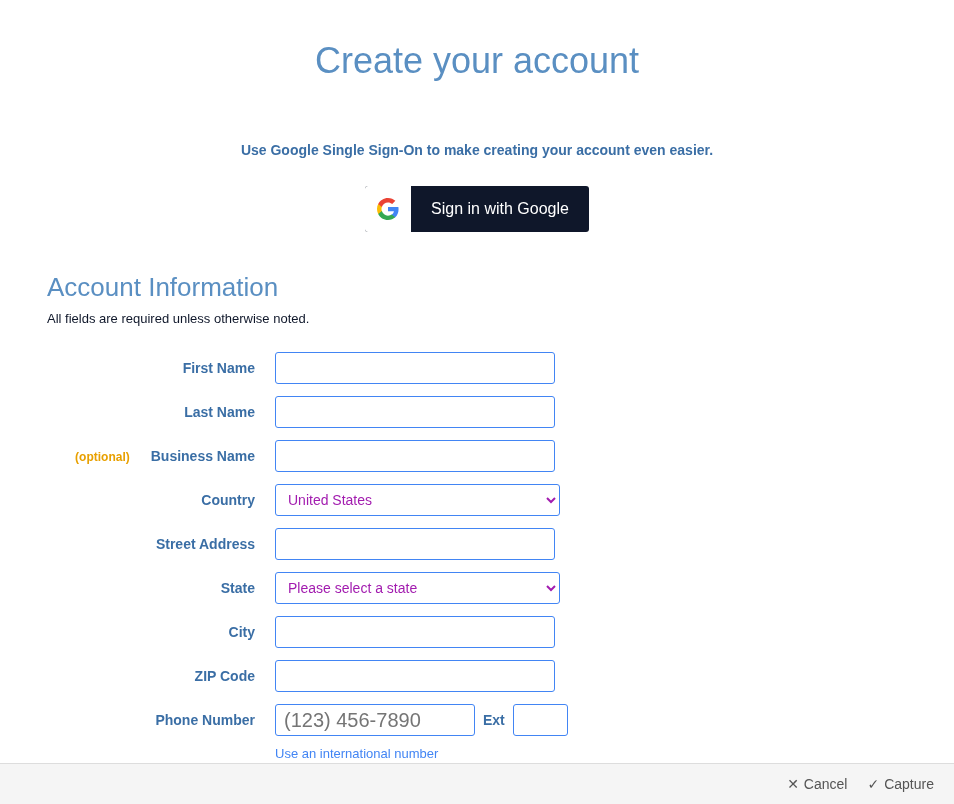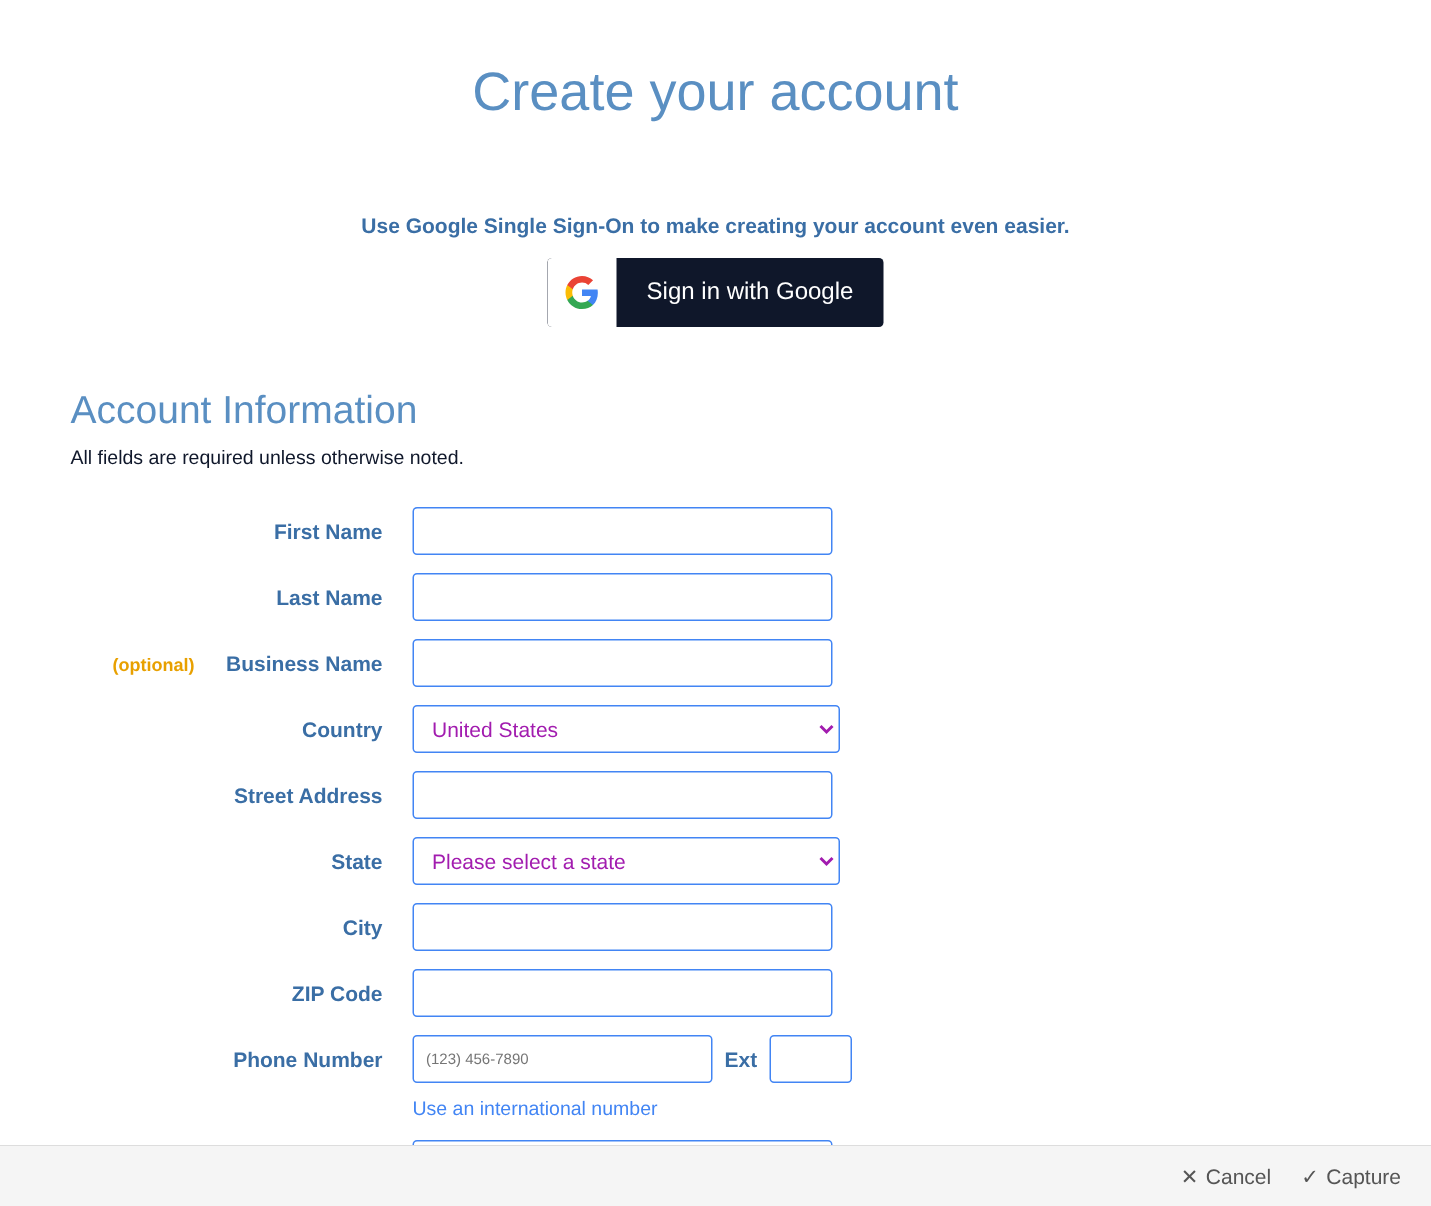--- a/index.html
+++ b/index.html
@@ -23,21 +23,21 @@
       margin-bottom: 60px;
     }
     .sso-section {
       text-align: center;
       margin-bottom: 40px;
     }
     .sso-subtitle {
       font-size: 14px;
       font-weight: bold;
       color: #3a6ea5;
-      margin-bottom: 14px;
+      margin-bottom: 28px;
     }
     .google-btn {
       display: inline-flex;
       align-items: center;
       background: #0f172a;
       color: #fff;
       border: none;
       border-radius: 3px;
       cursor: pointer;
       padding: 0;
@@ -117,21 +117,21 @@
       display: flex;
       align-items: center;
       gap: 8px;
     }
     .phone-input {
       width: 200px;
       height: 32px;
       border: 1px solid #4285f4;
       border-radius: 3px;
       padding: 4px 8px;
-      font-size: 10px;
+      font-size: 20px;
       outline: none;
     }
     .ext-label {
       font-size: 14px;
       font-weight: bold;
       color: #3a6ea5;
     }
     .ext-input {
       width: 55px;
       height: 32px;

